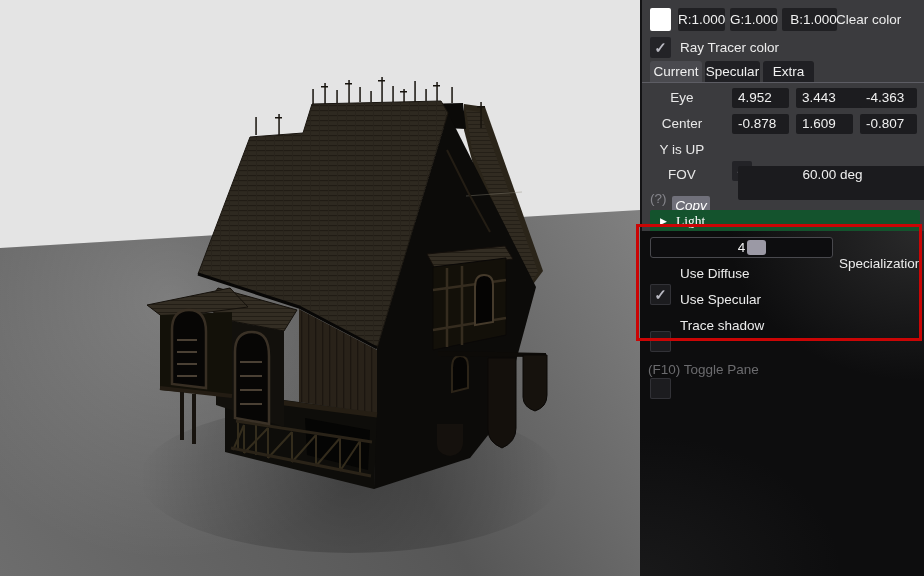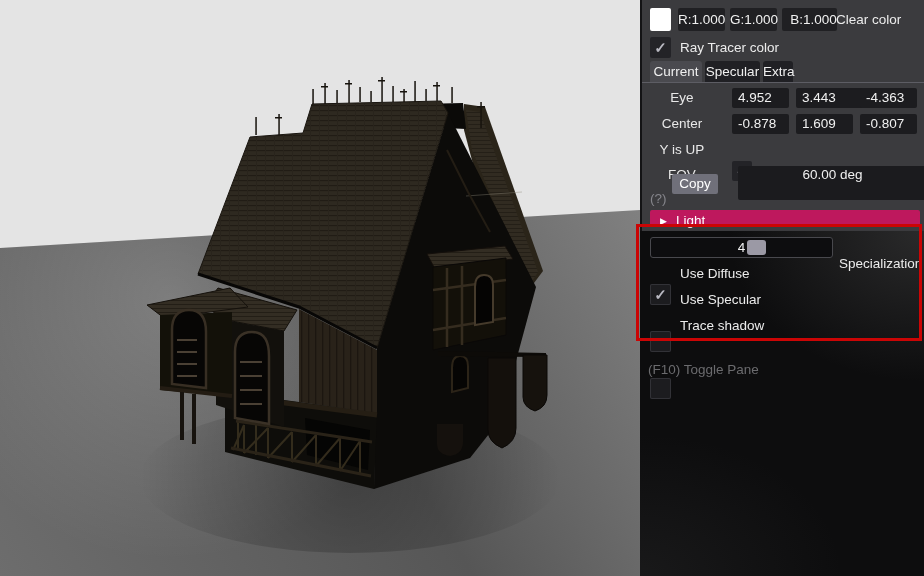--- a/index.html
+++ b/index.html
@@ -28,21 +28,21 @@
   .cb-dark{background:#1c1c1f;box-shadow:inset 0 0 0 1px #323237;}
   .tab{height:21px;line-height:21px;text-align:center;border-radius:3px 3px 0 0;color:#f0f0f0;}
   .tab.active{background:#4a4a4f;}
   .tab.inactive{background:#202024;}
   .tab-underline{background:#5d5d64;height:1px;}
   .slider{background:#1b1b1e;border-radius:2px;text-align:center;color:#f0f0f0;}
   .slider2{background:#0d0d0f;border:1px solid #48484d;border-radius:3px;text-align:center;
            color:#f0f0f0;box-sizing:border-box;position:relative;line-height:19px;}
   .grab{position:absolute;top:2px;width:19px;height:15px;background:#9b99a5;border-radius:3px;}
   .copy-btn{background:#70707a;border-radius:2px;color:#fff;text-align:center;height:20px;line-height:20px;}
-  .collapsing-header{background:#be185d;border-radius:2px;color:#fff;height:16px;line-height:21px;}
+  .collapsing-header{background:#14532d;border-radius:2px;color:#fff;height:28px;line-height:21px;font-family:Liberation Serif, serif;}
   .arrow{font-size:9px;position:relative;top:-1px;margin-right:9px;}
   .help{color:#85858b;}
   .stats{color:#dededf;}
   .hint{color:#6b6b6e;}
   
   .annotation{position:absolute;left:636px;top:224px;width:286px;height:117px;
               border:3px solid #cb0505;box-sizing:border-box;pointer-events:none;z-index:50;}
 </style>
 </head>
 <body>
@@ -176,21 +176,21 @@
       <div class="abs btn-dark" style="left:140px;top:8px;width:47px;padding-left:8px;">B:1.000</div>
       <div class="abs" style="left:194px;top:8px;line-height:23px;">Clear color</div>
 
       <div class="abs checkbox checked" style="left:8px;top:37px;width:21px;height:21px;">
         <span class="tick">✓</span>
       </div>
       <div class="abs" style="left:38px;top:37px;line-height:21px;">Ray Tracer color</div>
 
       <div class="abs tab active" style="left:8px;top:61px;width:52px;">Current</div>
       <div class="abs tab inactive" style="left:63px;top:61px;width:55px;">Specular</div>
-      <div class="abs tab inactive" style="left:121px;top:61px;width:30px;">Extra</div>
+      <div class="abs tab inactive" style="left:121px;top:61px;width:51px;">Extra</div>
       <div class="abs tab-underline" style="left:0;top:82px;width:284px;"></div>
 
       <div class="abs label-right" style="left:0;top:88px;width:80px;">Eye</div>
       <div class="abs field" style="left:90px;top:88px;width:57px;">4.952</div>
       <div class="abs field" style="left:154px;top:88px;width:69px;">3.443</div>
       <div class="abs field" style="left:218px;top:88px;width:57px;">-4.363</div>
 
       <div class="abs label-right" style="left:0;top:114px;width:80px;">Center</div>
       <div class="abs field" style="left:90px;top:114px;width:57px;">-0.878</div>
       <div class="abs field" style="left:154px;top:114px;width:57px;">1.609</div>
@@ -198,21 +198,21 @@
 
       <div class="abs label-right" style="left:0;top:140px;width:80px;">Y is UP</div>
       <div class="abs checkbox checked" style="left:90px;top:140px;width:20px;height:20px;">
         <span class="tick">✓</span>
       </div>
 
       <div class="abs label-right" style="left:0;top:165px;width:80px;">FOV</div>
       <div class="abs slider" style="left:96px;top:166px;width:189px;height:34px;line-height:18px;">60.00 deg</div>
 
       <div class="abs help" style="left:8px;top:189px;line-height:20px;">(?)</div>
-      <div class="abs copy-btn" style="left:30px;top:174px;width:46px;">Copy</div>
+      <div class="abs copy-btn" style="left:30px;top:196px;width:38px;font-style:italic;">Copy</div>
 
       <div class="abs collapsing-header" style="left:8px;top:210px;width:270px;padding-left:10px;box-sizing:border-box;">
         <span class="arrow">▶</span><span>Light</span>
       </div>
     </div>
 
     <div class="panel-bottom">
 
       <div class="abs slider2" style="left:10px;top:6px;width:183px;height:21px;">
         <span>4</span>

